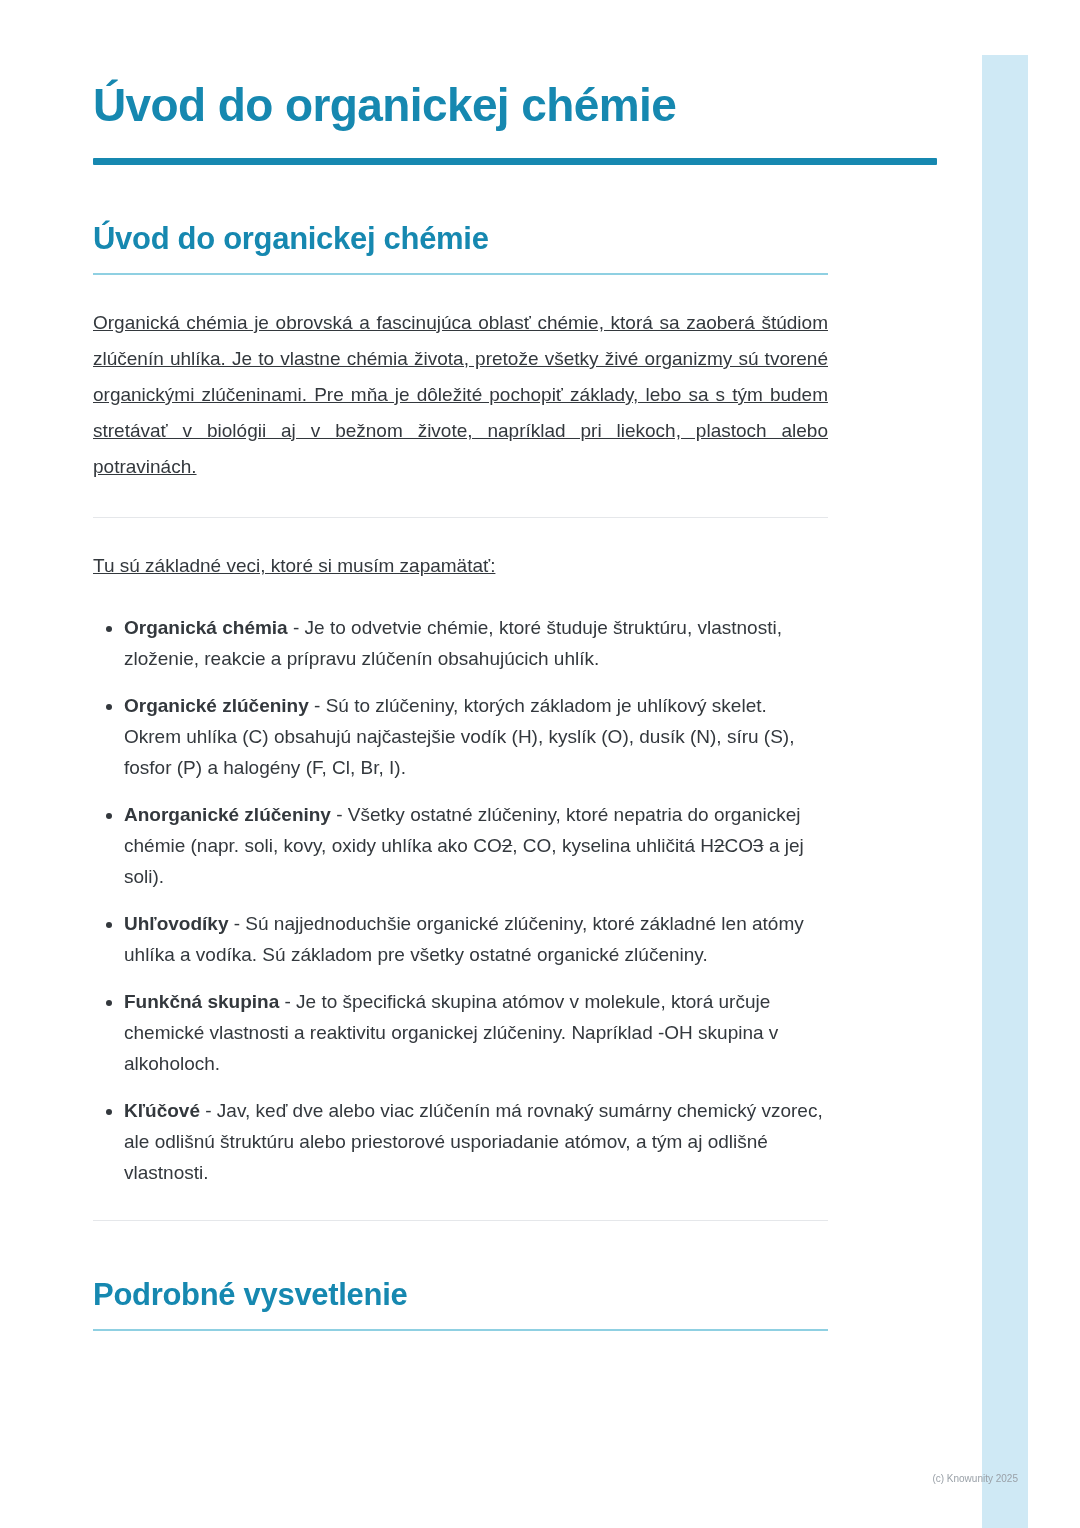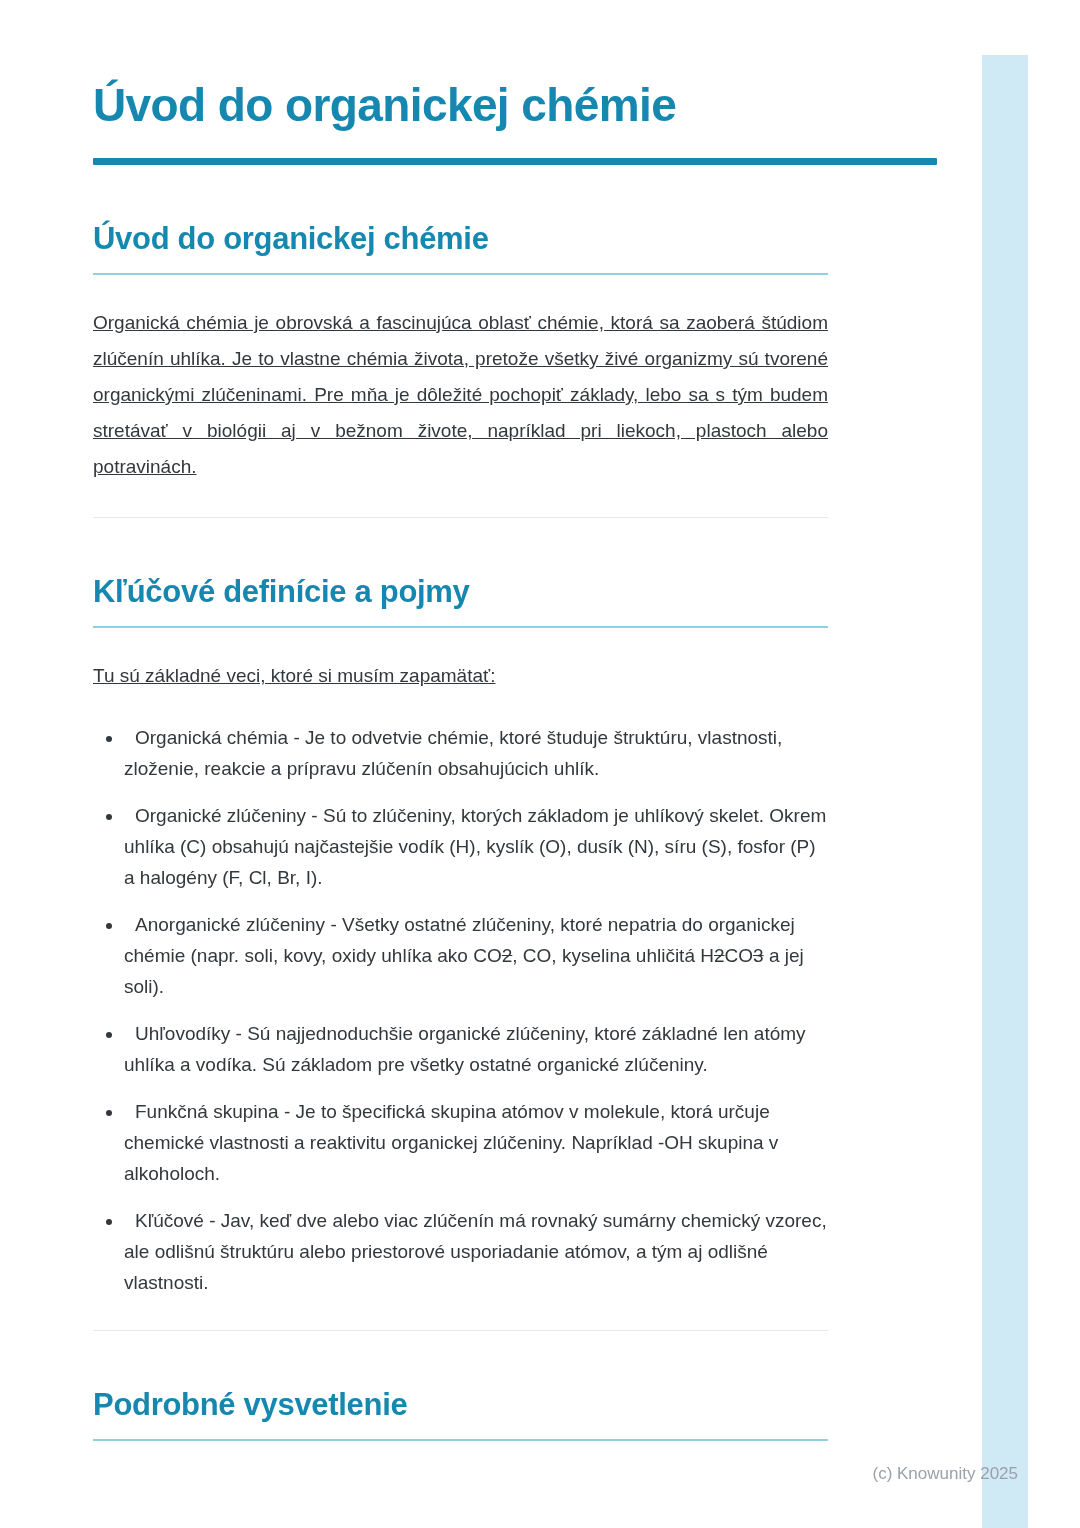--- a/index.html
+++ b/index.html
@@ -73,28 +73,28 @@
 
   ul.def-list {
     margin-top:28px;
     padding-left:31px;
     font-size:19px;
     line-height:31px;
     color:var(--text, #33383d);
   }
   ul.def-list li { margin-bottom:16px; }
   ul.def-list li:last-child { margin-bottom:0; }
-  ul.def-list li strong { font-weight:400;margin-left:11px; }
+  ul.def-list li strong { font-weight:700; }
   ul.def-list li s { text-decoration:line-through; }
 
   .footer-note {
     position:absolute;
     right:62px;
     bottom:44px;
-    font-size:17px;
+    font-size:10px;
     color:var(--muted, #9aa1a8);
     z-index:3;
   }
 </style>
 </head>
 <body>
 
 <div class="edge-stripe"></div>
 
 <main class="content">
@@ -103,21 +103,20 @@
   <div class="thick-rule"></div>
 
   <section>
     <h2 class="section-heading">Úvod do organickej chémie</h2>
     <p class="para justify">Organická chémia je obrovská a fascinujúca oblasť chémie, ktorá sa zaoberá štúdiom zlúčenín uhlíka. Je to vlastne chémia života, pretože všetky živé organizmy sú tvorené organickými zlúčeninami. Pre mňa je dôležité pochopiť základy, lebo sa s tým budem stretávať v biológii aj v bežnom živote, napríklad pri liekoch, plastoch alebo potravinách.</p>
   </section>
 
   <hr class="divider">
 
   <section>
-    <h2 class="section-heading">Kľúčové definície a pojmy</h2>
     <p class="para">Tu sú základné veci, ktoré si musím zapamätať:</p>
     <ul class="def-list" id="definitions-list">
         <li><strong>Organická chémia</strong><span> - Je to odvetvie chémie, ktoré študuje štruktúru, vlastnosti, zloženie, reakcie a prípravu zlúčenín obsahujúcich uhlík.</span></li>
         <li><strong>Organické zlúčeniny</strong><span> - Sú to zlúčeniny, ktorých základom je uhlíkový skelet. Okrem uhlíka (C) obsahujú najčastejšie vodík (H), kyslík (O), dusík (N), síru (S), fosfor (P) a halogény (F, Cl, Br, I).</span></li>
         <li><strong>Anorganické zlúčeniny</strong><span> - Všetky ostatné zlúčeniny, ktoré nepatria do organickej chémie (napr. soli, kovy, oxidy uhlíka ako CO</span><s>2</s><span>, CO, kyselina uhličitá H</span><s>2</s><span>CO</span><s>3</s><span> a jej soli).</span></li>
         <li><strong>Uhľovodíky</strong><span> - Sú najjednoduchšie organické zlúčeniny, ktoré základné len atómy uhlíka a vodíka. Sú základom pre všetky ostatné organické zlúčeniny.</span></li>
         <li><strong>Funkčná skupina</strong><span> - Je to špecifická skupina atómov v molekule, ktorá určuje chemické vlastnosti a reaktivitu organickej zlúčeniny. Napríklad -OH skupina v alkoholoch.</span></li>
         <li><strong>Kľúčové</strong><span> - Jav, keď dve alebo viac zlúčenín má rovnaký sumárny chemický vzorec, ale odlišnú štruktúru alebo priestorové usporiadanie atómov, a tým aj odlišné vlastnosti.</span></li>
       </ul>
   </section>

